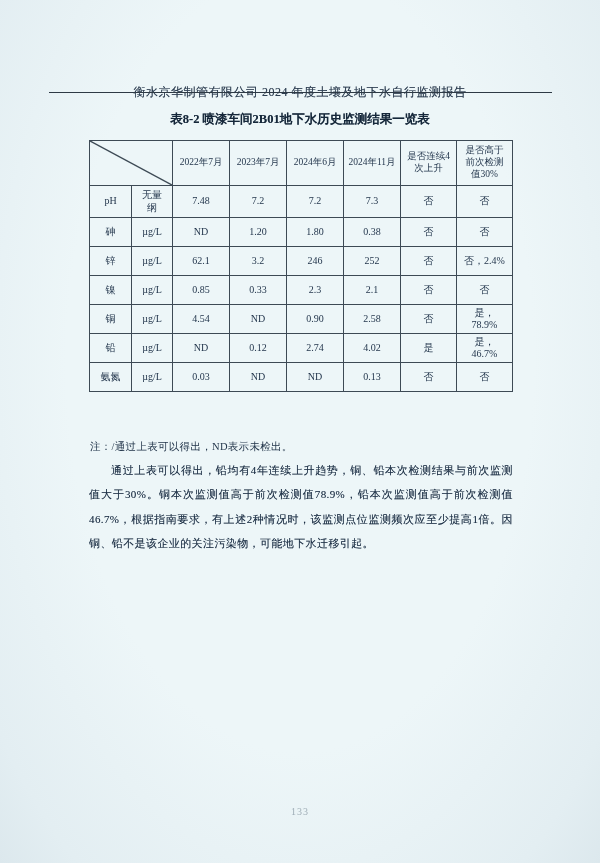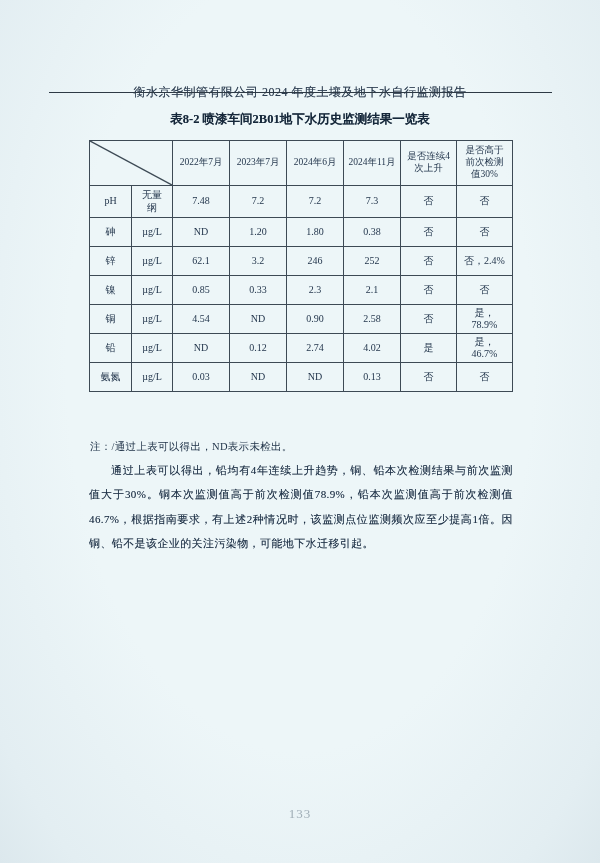--- a/index.html
+++ b/index.html
@@ -50,21 +50,21 @@
     font-size:10.5px; color:#22354a; letter-spacing:.3px;
   }
   .body-paragraph{
     position:absolute; top:458px; left:89px; width:424px;
     font-size:11px; line-height:24.3px; color:#1c2f45;
     text-align:justify; text-indent:2em; letter-spacing:.4px;
     text-shadow:0 0 .5px rgba(28,47,69,.45);
   }
   .page-number{
     position:absolute; top:806px; left:0; width:100%;
-    text-align:center; font-size:13px; color:#9fadb6; letter-spacing:1px;
+    text-align:center; font-size:10px; color:#9fadb6; letter-spacing:1px;
   }
 </style>
 </head>
 <body>
 
 <div class="page">
 
   <div class="running-header">衡水京华制管有限公司 2024 年度土壤及地下水自行监测报告</div>
   <div class="header-rule"></div>
 

